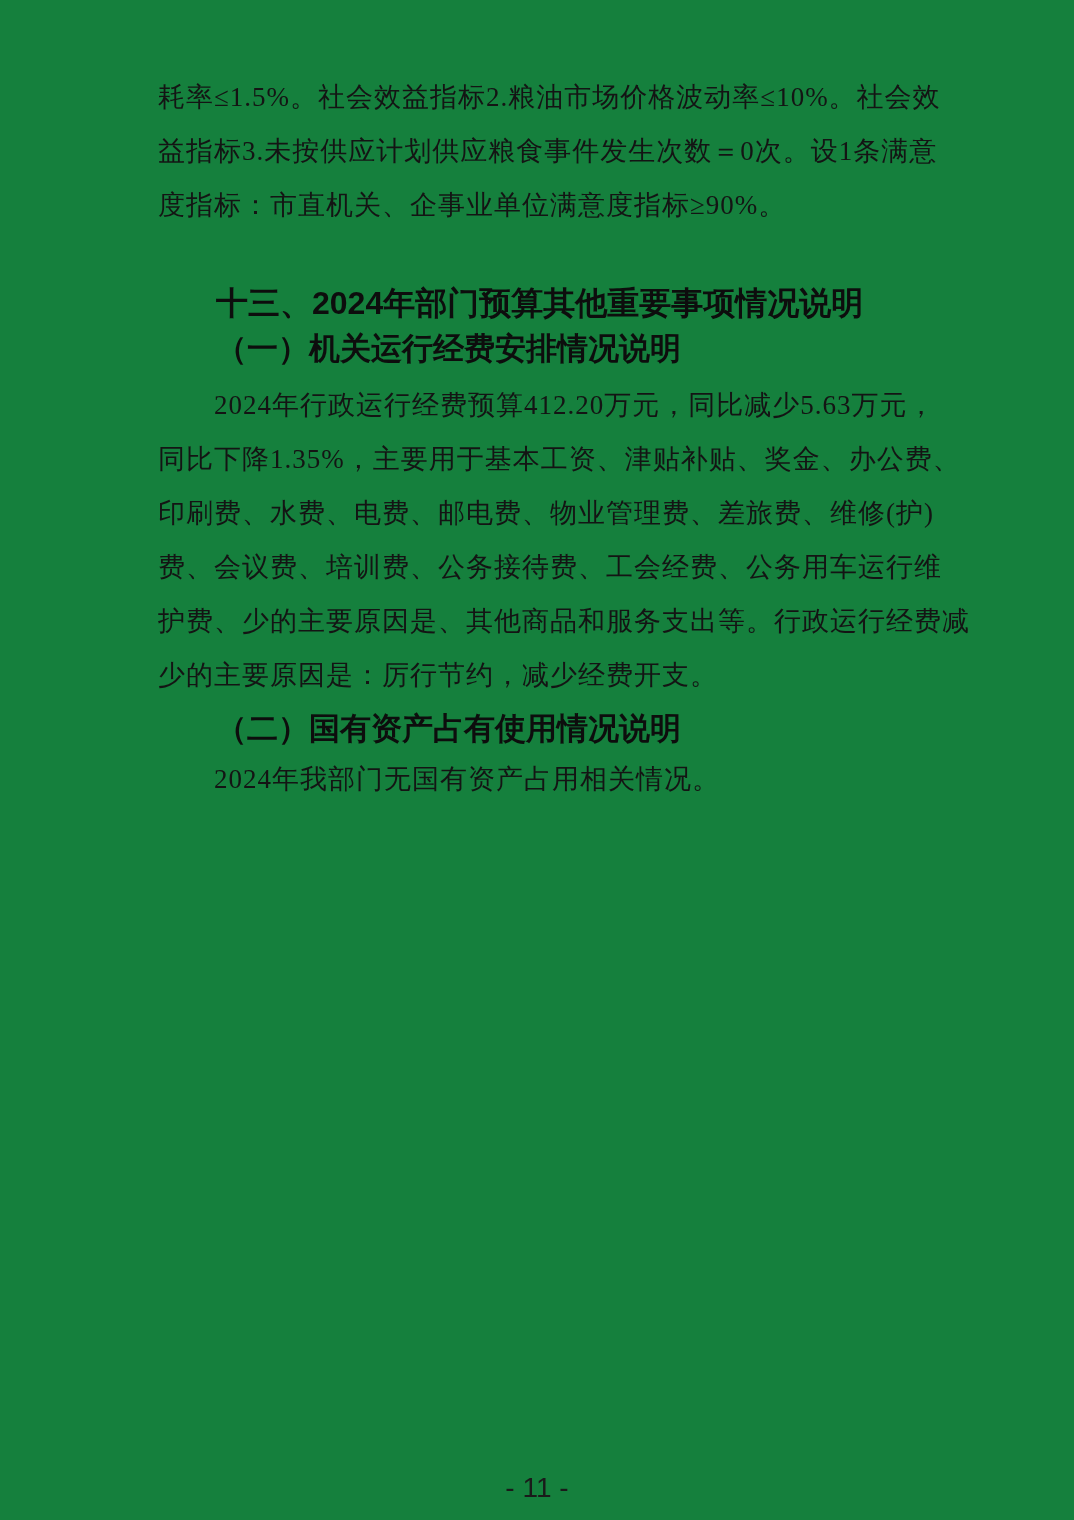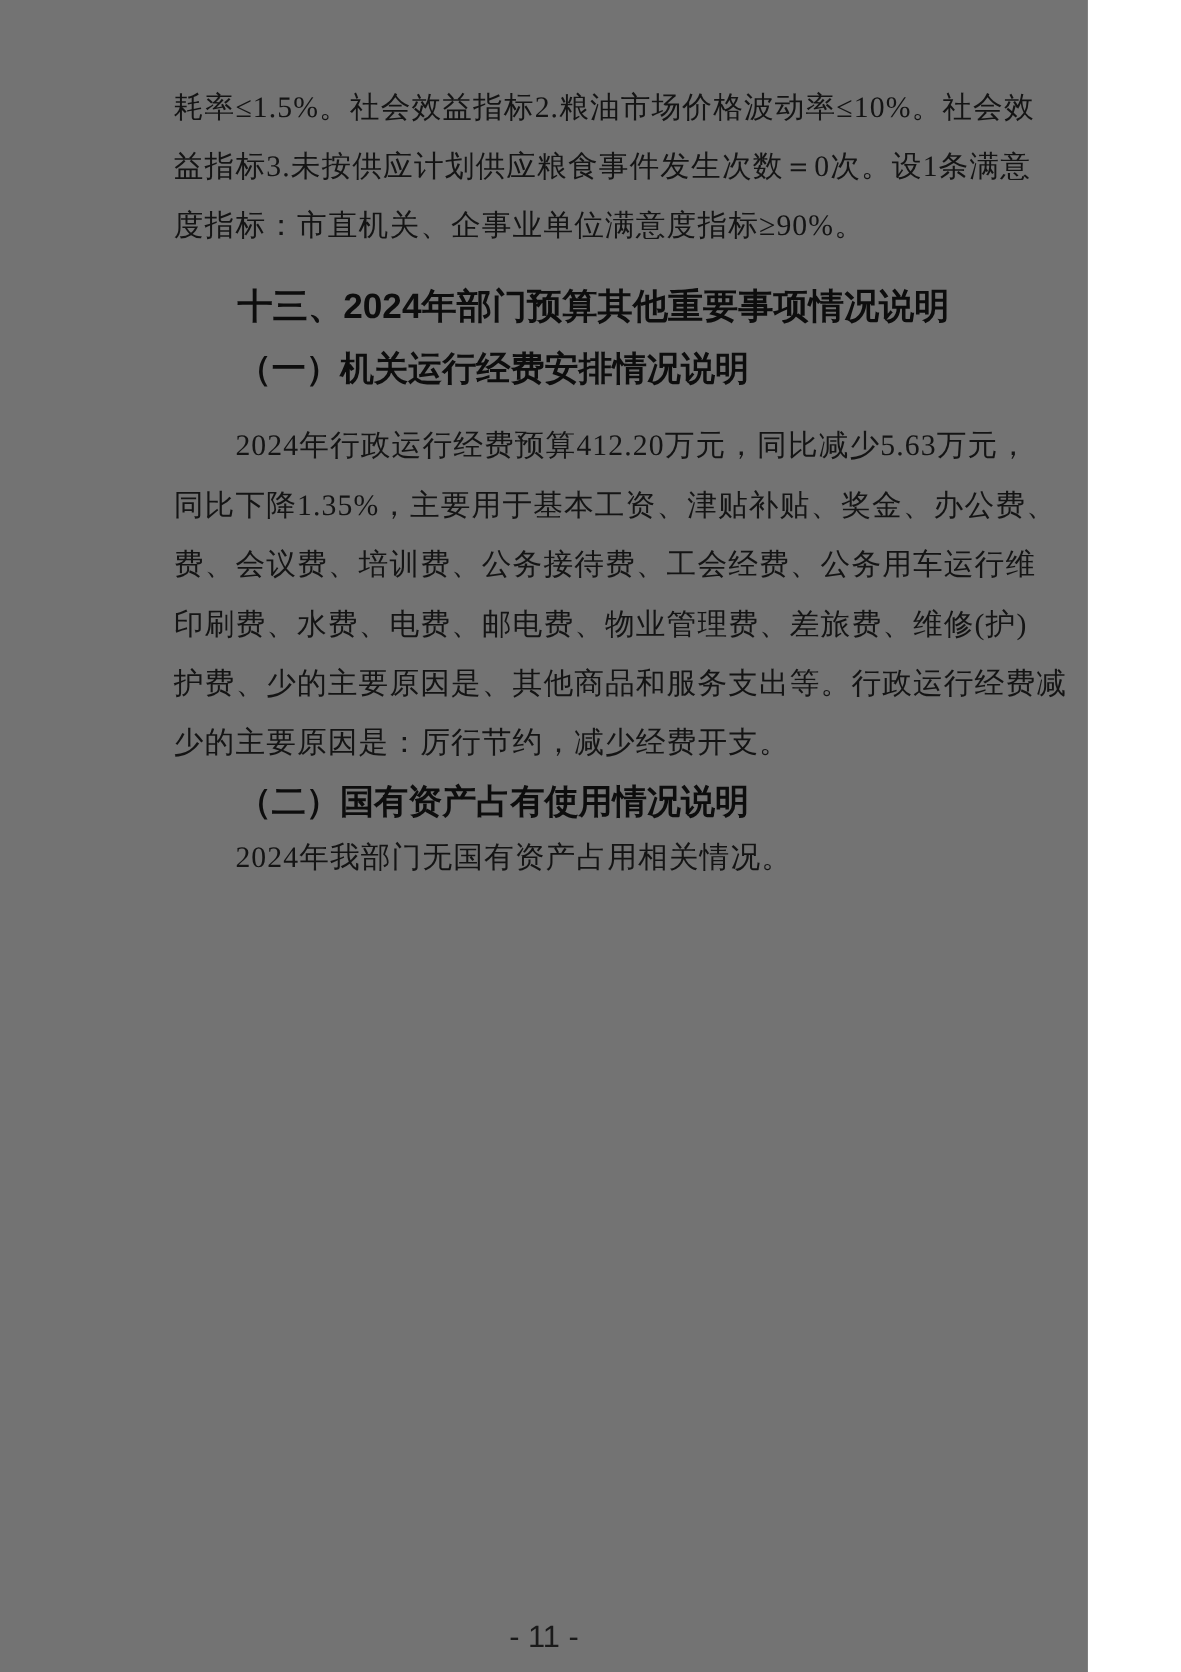--- a/index.html
+++ b/index.html
@@ -2,23 +2,23 @@
 <html><head>
 <meta charset="utf-8">
 <style>
   html, body {
     margin: 0;
     padding: 0;
     background: #ffffff;
   }
   .page {
     position: relative;
-    width: 989px;
+    width: 1074px;
     height: 1520px;
-    background: #737373;
+    background: #15803d;
     color: #141414;
     font-family: "Liberation Serif", "DejaVu Serif", serif;
     overflow: hidden;
   }
   
   .para {
     position: absolute;
     left: 158px;
     width: 770px;
   }
@@ -46,20 +46,21 @@
     margin: 0;
     font-family: "Liberation Sans", "DejaVu Sans", sans-serif;
     font-weight: bold;
     color: #0d0d0d;
     text-indent: 58px;
     white-space: nowrap;
   }
   .h-main {
     font-size: 32px;
     line-height: 52px;
+    margin-top: 25px;
   }
   .h-sub {
     font-size: 31px;
     line-height: 52px;
   }
   .page-footer {
     position: absolute;
     top: 1474px;
     left: 0;
     width: 100%;
@@ -76,27 +77,27 @@
 <div class="page">
 
   <section class="para" style="top:70px">
       <div class="line">耗率≤1.5%。社会效益指标2.粮油市场价格波动率≤10%。社会效</div>
       <div class="line">益指标3.未按供应计划供应粮食事件发生次数＝0次。设1条满意</div>
       <div class="line last">度指标：市直机关、企事业单位满意度指标≥90%。</div>
     </section>
 
   <div class="heading h-main" style="top:252px">十三、2024年部门预算其他重要事项情况说明</div>
 
-  <div class="heading h-sub" style="top:309px">（一）机关运行经费安排情况说明</div>
+  <div class="heading h-sub" style="top:323px">（一）机关运行经费安排情况说明</div>
 
   <section class="para indent-first" style="top:378px">
       <div class="line">2024年行政运行经费预算412.20万元，同比减少5.63万元，</div>
       <div class="line">同比下降1.35%，主要用于基本工资、津贴补贴、奖金、办公费、</div>
+      <div class="line">印刷费、水费、电费、邮电费、物业管理费、差旅费、维修(护)</div>
       <div class="line">费、会议费、培训费、公务接待费、工会经费、公务用车运行维</div>
-      <div class="line">印刷费、水费、电费、邮电费、物业管理费、差旅费、维修(护)</div>
       <div class="line">护费、少的主要原因是、其他商品和服务支出等。行政运行经费减</div>
       <div class="line last">少的主要原因是：厉行节约，减少经费开支。</div>
     </section>
 
   <div class="heading h-sub" style="top:703px">（二）国有资产占有使用情况说明</div>
 
   <section class="para indent-first" style="top:752px">
       <div class="line last">2024年我部门无国有资产占用相关情况。</div>
     </section>
 

